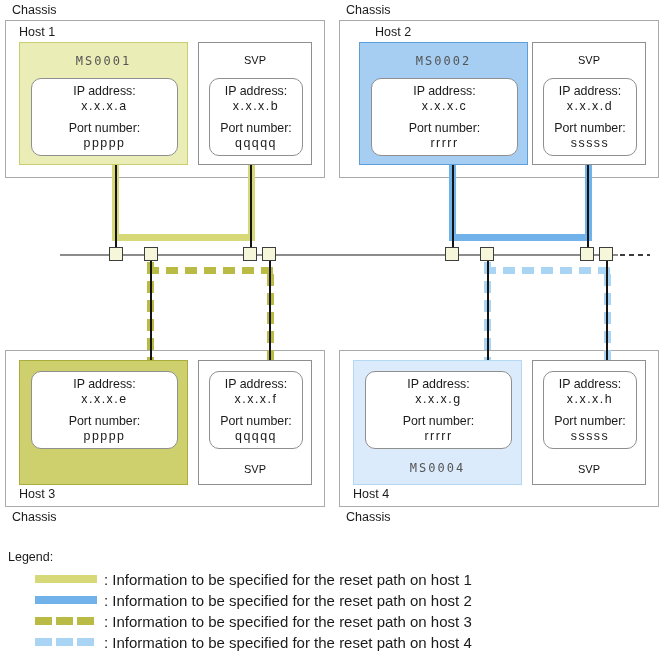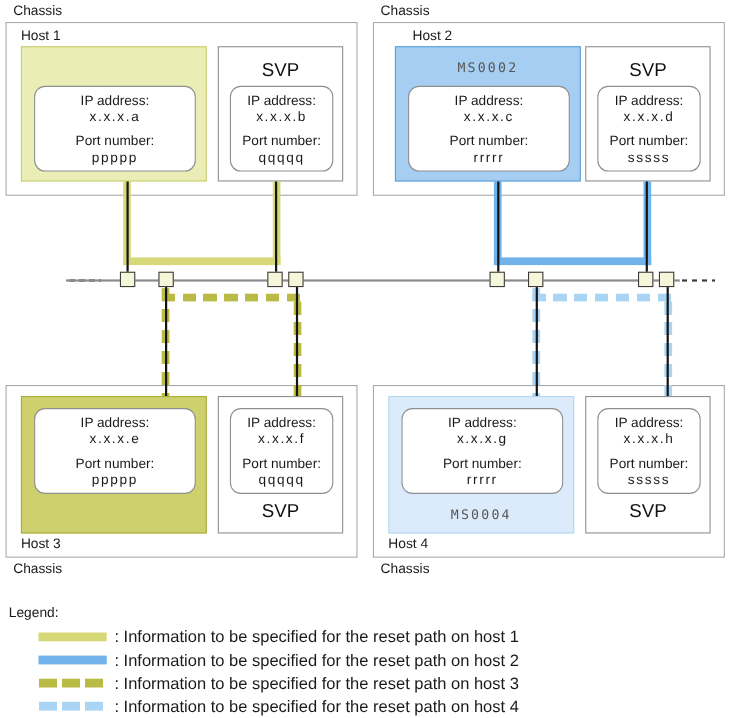--- a/index.html
+++ b/index.html
@@ -14,21 +14,21 @@
   .ms-box.q1{background:var(--ms1-fill);border-color:var(--ms1-border);}
   .ms-box.q2{background:var(--ms2-fill);border-color:var(--ms2-border);}
   .ms-box.q3{background:var(--ms3-fill);border-color:var(--ms3-border);height:125px;}
   .ms-box.q4{background:var(--ms4-fill);border-color:var(--ms4-border);height:125px;}
 
   .svp-box{position:absolute;width:114px;height:123px;background:#fff;border:1px solid #8f8f8f;box-sizing:border-box;}
   .svp-box.bot{height:125px;}
 
   .ms-title{position:absolute;left:0;width:100%;text-align:center;
             font-family:"DejaVu Sans Mono", monospace;font-size:12px;letter-spacing:2px;color:#555555;}
-  .svp-title{position:absolute;left:0;width:100%;text-align:center;font-size:17px;color:#111;}
+  .svp-title{position:absolute;left:0;width:100%;text-align:center;font-size:11px;color:#111;}
   .t-top{top:11px;} .t-bot{bottom:9px;}
 
   .card{position:absolute;background:#ffffff;border:1px solid #8f8f8f;border-radius:10px;box-sizing:border-box;
         display:flex;flex-direction:column;align-items:center;justify-content:center;
         font-size:12.4px;line-height:14.5px;text-align:center;}
   .card .val{letter-spacing:1.5px;}
   .card .spacer{height:8px;}
 
   
   .wire-v{position:absolute;width:2px;background:var(--wire);z-index:3;}
@@ -62,20 +62,21 @@
 </head>
 <body>
 
 <div id="canvas">
 
   <div class="lbl" style="left:12px;top:3px;">Chassis</div>
   <div class="chassis-box" style="left:5px;top:20px;"></div>
   <div class="lbl" style="left:19px;top:25px;">Host 1</div>
 
   <div class="ms-box q1" style="left:19px;top:42px;">
+    <div class="ms-title t-top">MS0001</div>
     <div class="card" style="left:11px;top:35px;width:147px;height:78px;">
       <div>IP address:</div>
       <div class="val">x.x.x.a</div>
       <div class="spacer"></div>
       <div>Port number:</div>
       <div class="val">ppppp</div>
     </div>
   </div>
 
   <div class="svp-box" style="left:198px;top:42px;">

